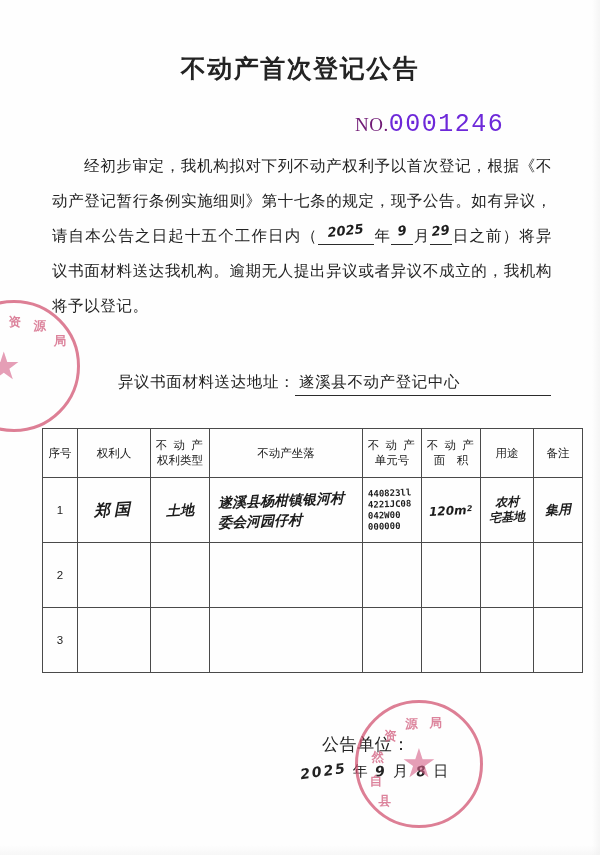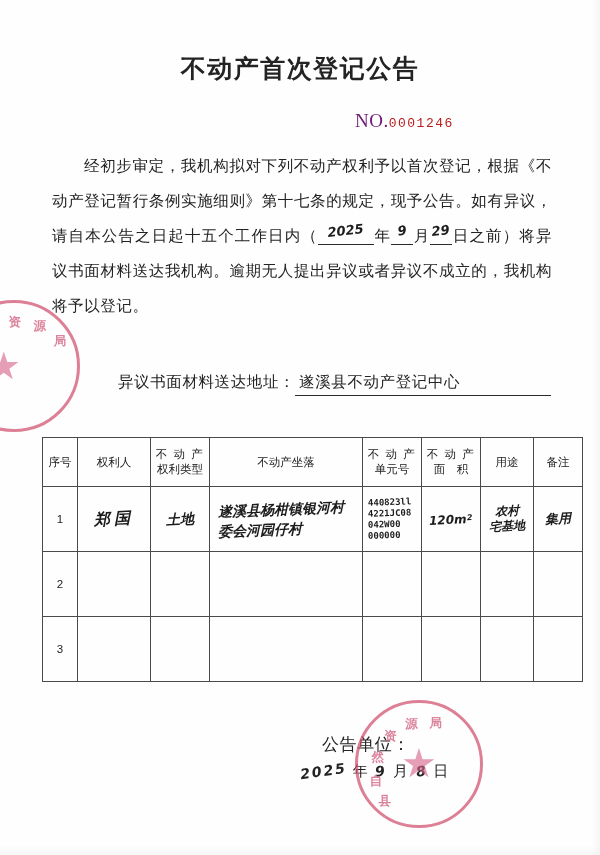--- a/index.html
+++ b/index.html
@@ -53,23 +53,23 @@
     position: absolute;
     top: 110px;
     left: 355px;
     font-family: "Liberation Serif", serif;
     font-size: 19px;
     letter-spacing: 0.5px;
     white-space: nowrap;
   }
   .serial-label { color: #701a75; }
   .serial-value {
-    color: #b91c1c;
+    color: #6d28d9;
     font-family: "Liberation Mono", "DejaVu Sans Mono", monospace;
-    font-size: 13px;
+    font-size: 25px;
     letter-spacing: 1.5px;
   }
 
   
   .body-text {
     position: absolute;
     top: 148px;
     left: 52px;
     width: 500px;
     font-size: 15.5px;
@@ -121,21 +121,21 @@
     display: inline-block;
     border-bottom: 1px solid #2b2b2b;
     padding: 0 4px 2px 4px;
   }
   .field-underline.addr-u { min-width: 248px; margin-top: 40px; }
   .field-underline.tel-u  { min-width: 178px; font-family: "Liberation Serif", serif; letter-spacing: 1px;}
 
   
   .reg-table {
     position: absolute;
-    top: 437px;
+    top: 428px;
     left: 42px;
     width: 516px;
     border-collapse: collapse;
     table-layout: fixed;
   }
   .reg-table td, .reg-table th {
     border: 1px solid #4a4a4a;
     font-size: 11.5px;
     font-family: "Liberation Sans", "DejaVu Sans", sans-serif;
     color: #222;

